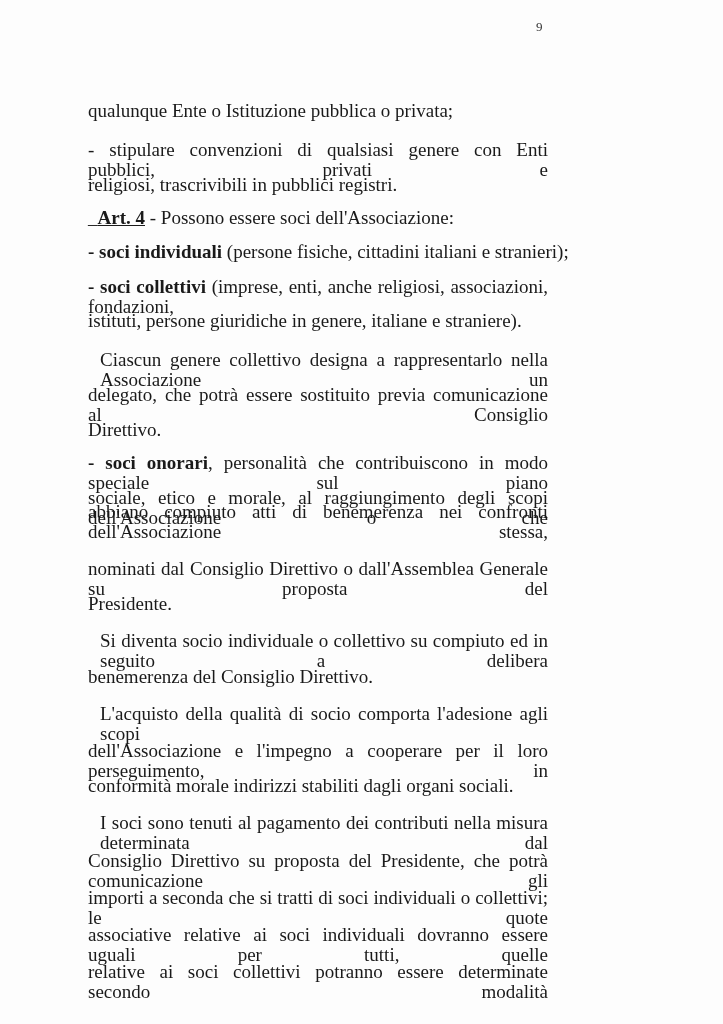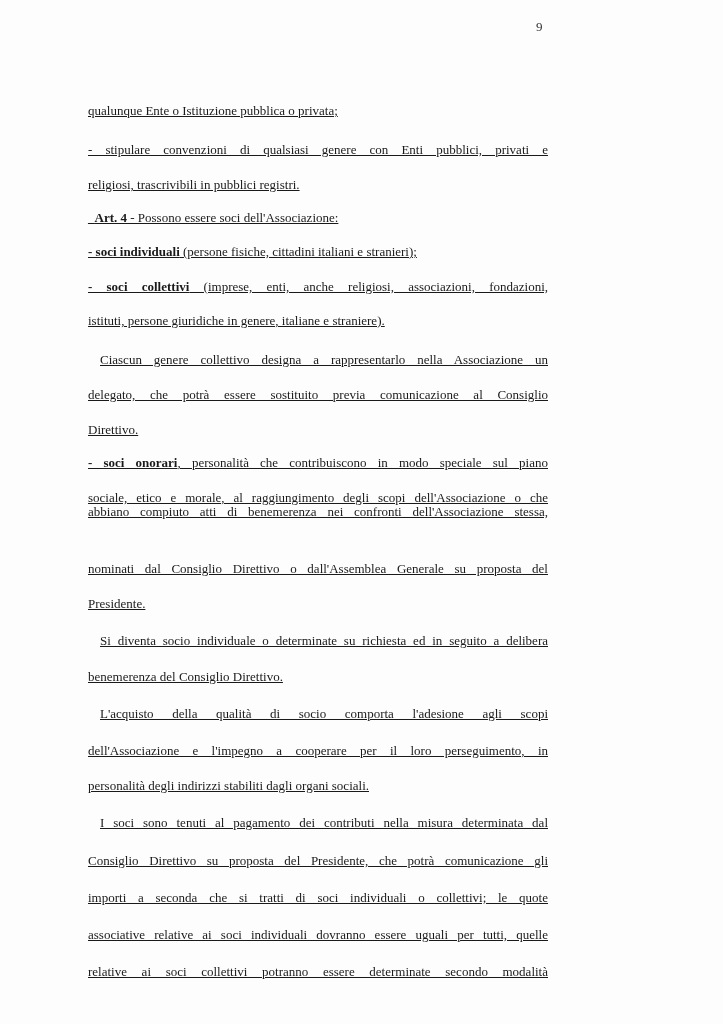--- a/index.html
+++ b/index.html
@@ -18,24 +18,23 @@
   .page-number {
     position: absolute;
     left: 536px;
     top: 19px;
     font-size: 13px;
     color: #333;
   }
   .line {
     position: absolute;
     left: 88px;
-    font-size: 13px;
+    font-size: 19px;
     line-height: 20px;
     white-space: nowrap;
-    text-decoration: underline;
   }
   .justify {
     width: 460px;
     text-align: justify;
     text-align-last: justify;
     white-space: normal;
   }
   .indent { left: 100px; }
   .indent.justify { width: 448px; }
   b { font-weight: bold; }
@@ -63,25 +62,25 @@
   <div class="line justify" style="top:385px">delegato, che potrà essere sostituito previa comunicazione al Consiglio</div>
   <div class="line" style="top:420px">Direttivo.</div>
 
   <div class="line justify" style="top:453px"><b>- soci onorari</b><span>, personalità che contribuiscono in modo speciale sul piano</span></div>
 
   <div class="line justify" style="top:488px">sociale, etico e morale, al raggiungimento degli scopi dell'Associazione o che</div>
   <div class="line justify" style="top:502px">abbiano compiuto atti di benemerenza nei confronti dell'Associazione stessa,</div>
   <div class="line justify" style="top:559px">nominati dal Consiglio Direttivo o dall'Assemblea Generale su proposta del</div>
   <div class="line" style="top:594px">Presidente.</div>
 
-  <div class="line indent justify" style="top:631px">Si diventa socio individuale o determinate su richiesta ed in seguito a delibera</div>
+  <div class="line indent justify" style="top:631px">Si diventa socio individuale o collettivo su compiuto ed in seguito a delibera</div>
   <div class="line" style="top:667px">benemerenza del Consiglio Direttivo.</div>
 
   <div class="line indent justify" style="top:704px">L'acquisto della qualità di socio comporta l'adesione agli scopi</div>
   <div class="line justify" style="top:741px">dell'Associazione e l'impegno a cooperare per il loro perseguimento, in</div>
-  <div class="line" style="top:776px">personalità degli indirizzi stabiliti dagli organi sociali.</div>
+  <div class="line" style="top:776px">conformità morale indirizzi stabiliti dagli organi sociali.</div>
 
   <div class="line indent justify" style="top:813px">I soci sono tenuti al pagamento dei contributi nella misura determinata dal</div>
   <div class="line justify" style="top:851px">Consiglio Direttivo su proposta del Presidente, che potrà comunicazione gli</div>
   <div class="line justify" style="top:888px">importi a seconda che si tratti di soci individuali o collettivi; le quote</div>
   <div class="line justify" style="top:925px">associative relative ai soci individuali dovranno essere uguali per tutti, quelle</div>
   <div class="line justify" style="top:962px">relative ai soci collettivi potranno essere determinate secondo modalità</div>
 </div>
 
 </body></html>

